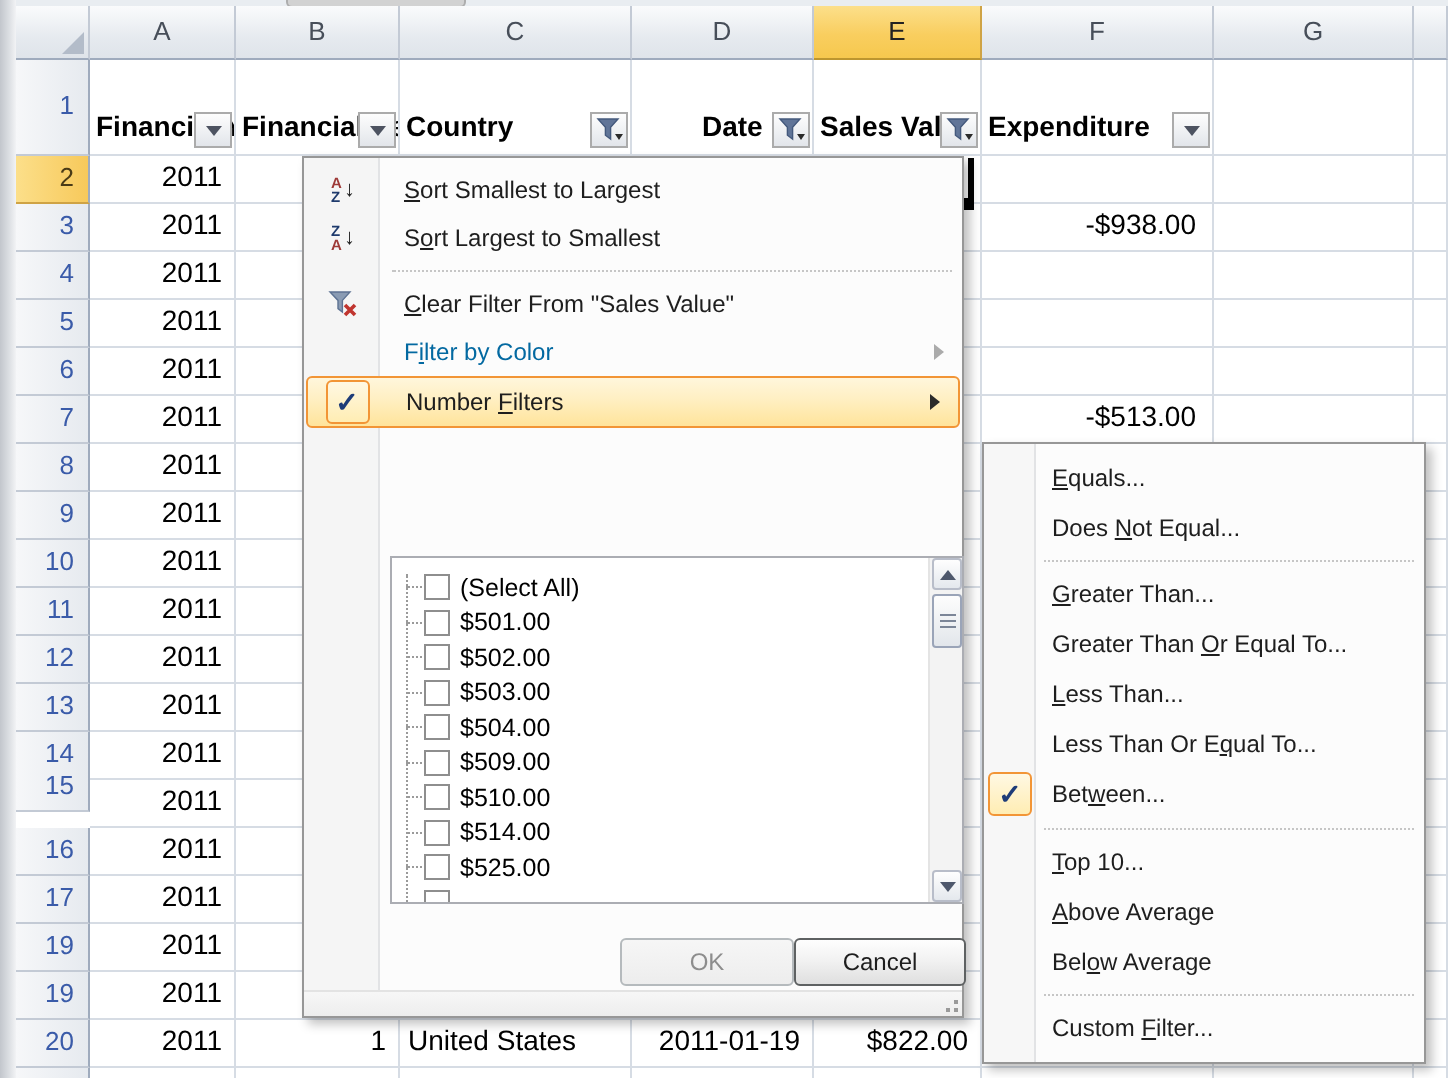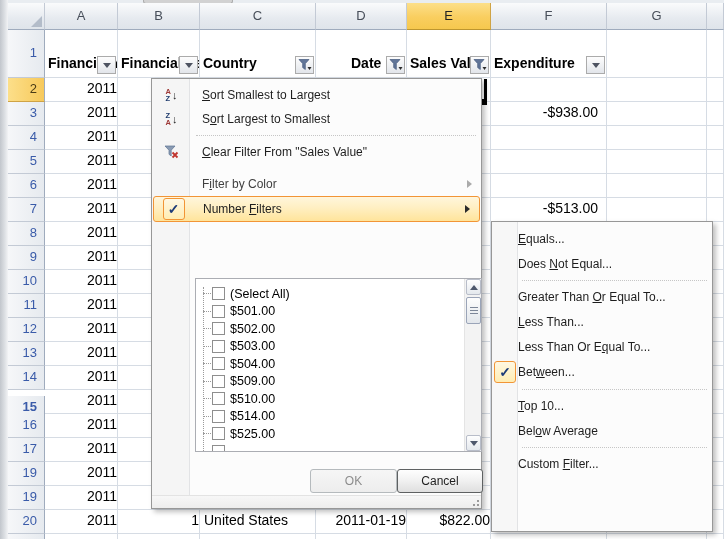--- a/index.html
+++ b/index.html
@@ -34,21 +34,21 @@
     background:linear-gradient(to right,#F6F7F9,#E6EAEF);
     border-right:1px solid #9FABBD; border-bottom:1px solid #C3CAD5;
     color:#3A5BA9; font-size:13px; text-align:right; padding-right:7px;
   }
   .rowhdr.sel { background:linear-gradient(to right,#FCDF8A,#F7C95B); color:#4A3B16;
     border-bottom:1px solid #CFA345; }
   
   .cell { position:absolute; background:#fff; border-right:1px solid #D6DCE4;
     border-bottom:1px solid #D6DCE4; font-size:14px; color:#000;
     overflow:hidden; white-space:nowrap; }
-  .cell.num { text-align:right; padding-right:0; }
+  .cell.num { text-align:right; padding-right:6px; }
   .cell.txt { text-align:left; padding-left:4px; }
   .hdrcell { font-weight:bold; font-size:14px; line-height:22px;
     display:flex; flex-direction:column; justify-content:flex-end;
     padding:0 2px 3px 3px; }
   .fbtn { position:absolute; right:1px; bottom:3px; width:19px; height:18px;
     background:linear-gradient(#FDFDFD,#EDEFF2 60%,#E2E5EA);
     border:1px solid #ABABAB; display:flex; align-items:center; justify-content:center; }
   .fbtn .dd { width:0; height:0; border-left:4px solid transparent;
     border-right:4px solid transparent; border-top:5px solid #4D5361; }
   .fbtn.funnel svg { display:block; }
@@ -58,21 +58,21 @@
   
   #filter-panel { position:absolute; left:151px; top:78px; width:331px; height:431px;
     background:#FCFCFC; border:1px solid #979797; box-shadow:3px 3px 5px rgba(0,0,0,.25); }
   #panel-gutter { position:absolute; left:0; top:0; width:38px; height:417px;
     background:#F5F5F5; border-right:1px solid #E2E3E5; }
   #menu-items { position:absolute; left:0; top:0; width:100%; padding-top:4px; }
   .mitem { position:relative; height:24px; display:flex; align-items:center;
     font-size:12px; color:#1E1E1E; cursor:default; }
   .mitem .ic { width:39px; flex:none; display:flex; align-items:center; justify-content:center; }
   .mitem .lbl { margin-left:11px; }
-  .mitem.disabled { color:#404040;margin-top:8px; }
+  .mitem.disabled { color:#0369a1; }
   .mitem.hl { height:26px; margin:0 1px; border:1px solid #F29536; border-radius:3px;
     background:linear-gradient(#FFF6DC,#FFEFC2 45%,#FFE49B); }
   .mitem.hl .lbl { margin-left:10px; }
   .marrow { position:absolute; right:9px; top:50%; margin-top:-4px; width:0; height:0;
     border-left:5px solid #2B2B2B; border-top:4px solid transparent; border-bottom:4px solid transparent; }
   .mitem.disabled .marrow { border-left-color:#ABABAB; }
   .msep { height:9px; display:flex; align-items:center; }
   .msep .line { border-top:1px dotted #C6C6C6; height:0; flex:1; margin:0 5px 0 44px; }
   .sorticon { display:flex; align-items:center; }
   .sorticon .letters { display:flex; flex-direction:column; font-weight:bold;
@@ -127,21 +127,21 @@
   #grip i:nth-child(1){ right:0; bottom:0; } #grip i:nth-child(2){ right:4px; bottom:0; }
   #grip i:nth-child(3){ right:0; bottom:4px; }
   
   #submenu { position:absolute; left:491px; top:221px; width:222px; height:311px;
     background:#FCFCFC; border:1px solid #979797; box-shadow:3px 3px 5px rgba(0,0,0,.25); }
   #sub-gutter { position:absolute; left:0; top:0; width:26px; height:100%;
     background:#F7F7F7; border-right:1px solid #E2E3E5; }
   #submenu-items { position:absolute; left:0; top:0; width:100%; padding-top:4px; }
   .sitem { position:relative; height:25px; display:flex; align-items:center; font-size:12px; color:#1E1E1E; }
   .sitem .ic { width:26px; flex:none; display:flex; align-items:center; justify-content:center; }
-  .sitem .lbl { }
+  .sitem .lbl { margin-left:8px; }
   .sitem.checked { height:26px; }
   .ssep { height:8px; display:flex; align-items:center; }
   .ssep .line { border-top:1px dotted #C6C6C6; height:0; flex:1; margin:0 5px 0 30px; }
 </style>
 </head>
 <body>
 
 <div id="screen">
   <div id="top-sliver"></div>
   <div id="top-widget"></div>
@@ -169,21 +169,21 @@
       <div class="rowhdr" style="top: 150px; height: 24px; line-height: 22px;">5</div>
       <div class="rowhdr" style="top: 174px; height: 24px; line-height: 22px;">6</div>
       <div class="rowhdr" style="top: 198px; height: 24px; line-height: 22px;">7</div>
       <div class="rowhdr" style="top: 222px; height: 24px; line-height: 22px;">8</div>
       <div class="rowhdr" style="top: 246px; height: 24px; line-height: 22px;">9</div>
       <div class="rowhdr" style="top: 270px; height: 24px; line-height: 22px;">10</div>
       <div class="rowhdr" style="top: 294px; height: 24px; line-height: 22px;">11</div>
       <div class="rowhdr" style="top: 318px; height: 24px; line-height: 22px;">12</div>
       <div class="rowhdr" style="top: 342px; height: 24px; line-height: 22px;">13</div>
       <div class="rowhdr" style="top: 366px; height: 24px; line-height: 22px;">14</div>
-      <div class="rowhdr" style="top: 396px; height: 24px; line-height: 22px; font-weight: bold;">15</div>
+      <div class="rowhdr" style="top: 382px; height: 24px; line-height: 22px;">15</div>
       <div class="rowhdr" style="top: 414px; height: 24px; line-height: 22px;">16</div>
       <div class="rowhdr" style="top: 438px; height: 24px; line-height: 22px;">17</div>
       <div class="rowhdr" style="top: 462px; height: 24px; line-height: 22px;">19</div>
       <div class="rowhdr" style="top: 486px; height: 24px; line-height: 22px;">19</div>
       <div class="rowhdr" style="top: 510px; height: 24px; line-height: 22px;">20</div>
       <div class="rowhdr" style="top: 534px; height: 24px; line-height: 22px;"></div>
     </div>
   <div id="cells">
       <div class="cell hdrcell" style="left: 45px; top: 30px; width: 73px; height: 48px;">
         <div style="padding-right: 0px;">Financial Year</div>
@@ -542,20 +542,24 @@
         </div>
         <div class="sitem">
           <div class="ic"></div>
           <div class="lbl">Does <u>N</u>ot Equal...</div>
         </div>
         <div class="ssep">
           <div class="line"></div>
         </div>
         <div class="sitem">
           <div class="ic"></div>
+          <div class="lbl"><u>G</u>reater Than...</div>
+        </div>
+        <div class="sitem">
+          <div class="ic"></div>
           <div class="lbl">Greater Than <u>O</u>r Equal To...</div>
         </div>
         <div class="sitem">
           <div class="ic"></div>
           <div class="lbl"><u>L</u>ess Than...</div>
         </div>
         <div class="sitem">
           <div class="ic"></div>
           <div class="lbl">Less Than Or E<u>q</u>ual To...</div>
         </div>
@@ -567,20 +571,24 @@
         </div>
         <div class="ssep">
           <div class="line"></div>
         </div>
         <div class="sitem">
           <div class="ic"></div>
           <div class="lbl"><u>T</u>op 10...</div>
         </div>
         <div class="sitem">
           <div class="ic"></div>
+          <div class="lbl"><u>A</u>bove Average</div>
+        </div>
+        <div class="sitem">
+          <div class="ic"></div>
           <div class="lbl">Bel<u>o</u>w Average</div>
         </div>
         <div class="ssep">
           <div class="line"></div>
         </div>
         <div class="sitem">
           <div class="ic"></div>
           <div class="lbl">Custom <u>F</u>ilter...</div>
         </div>
       </div>

